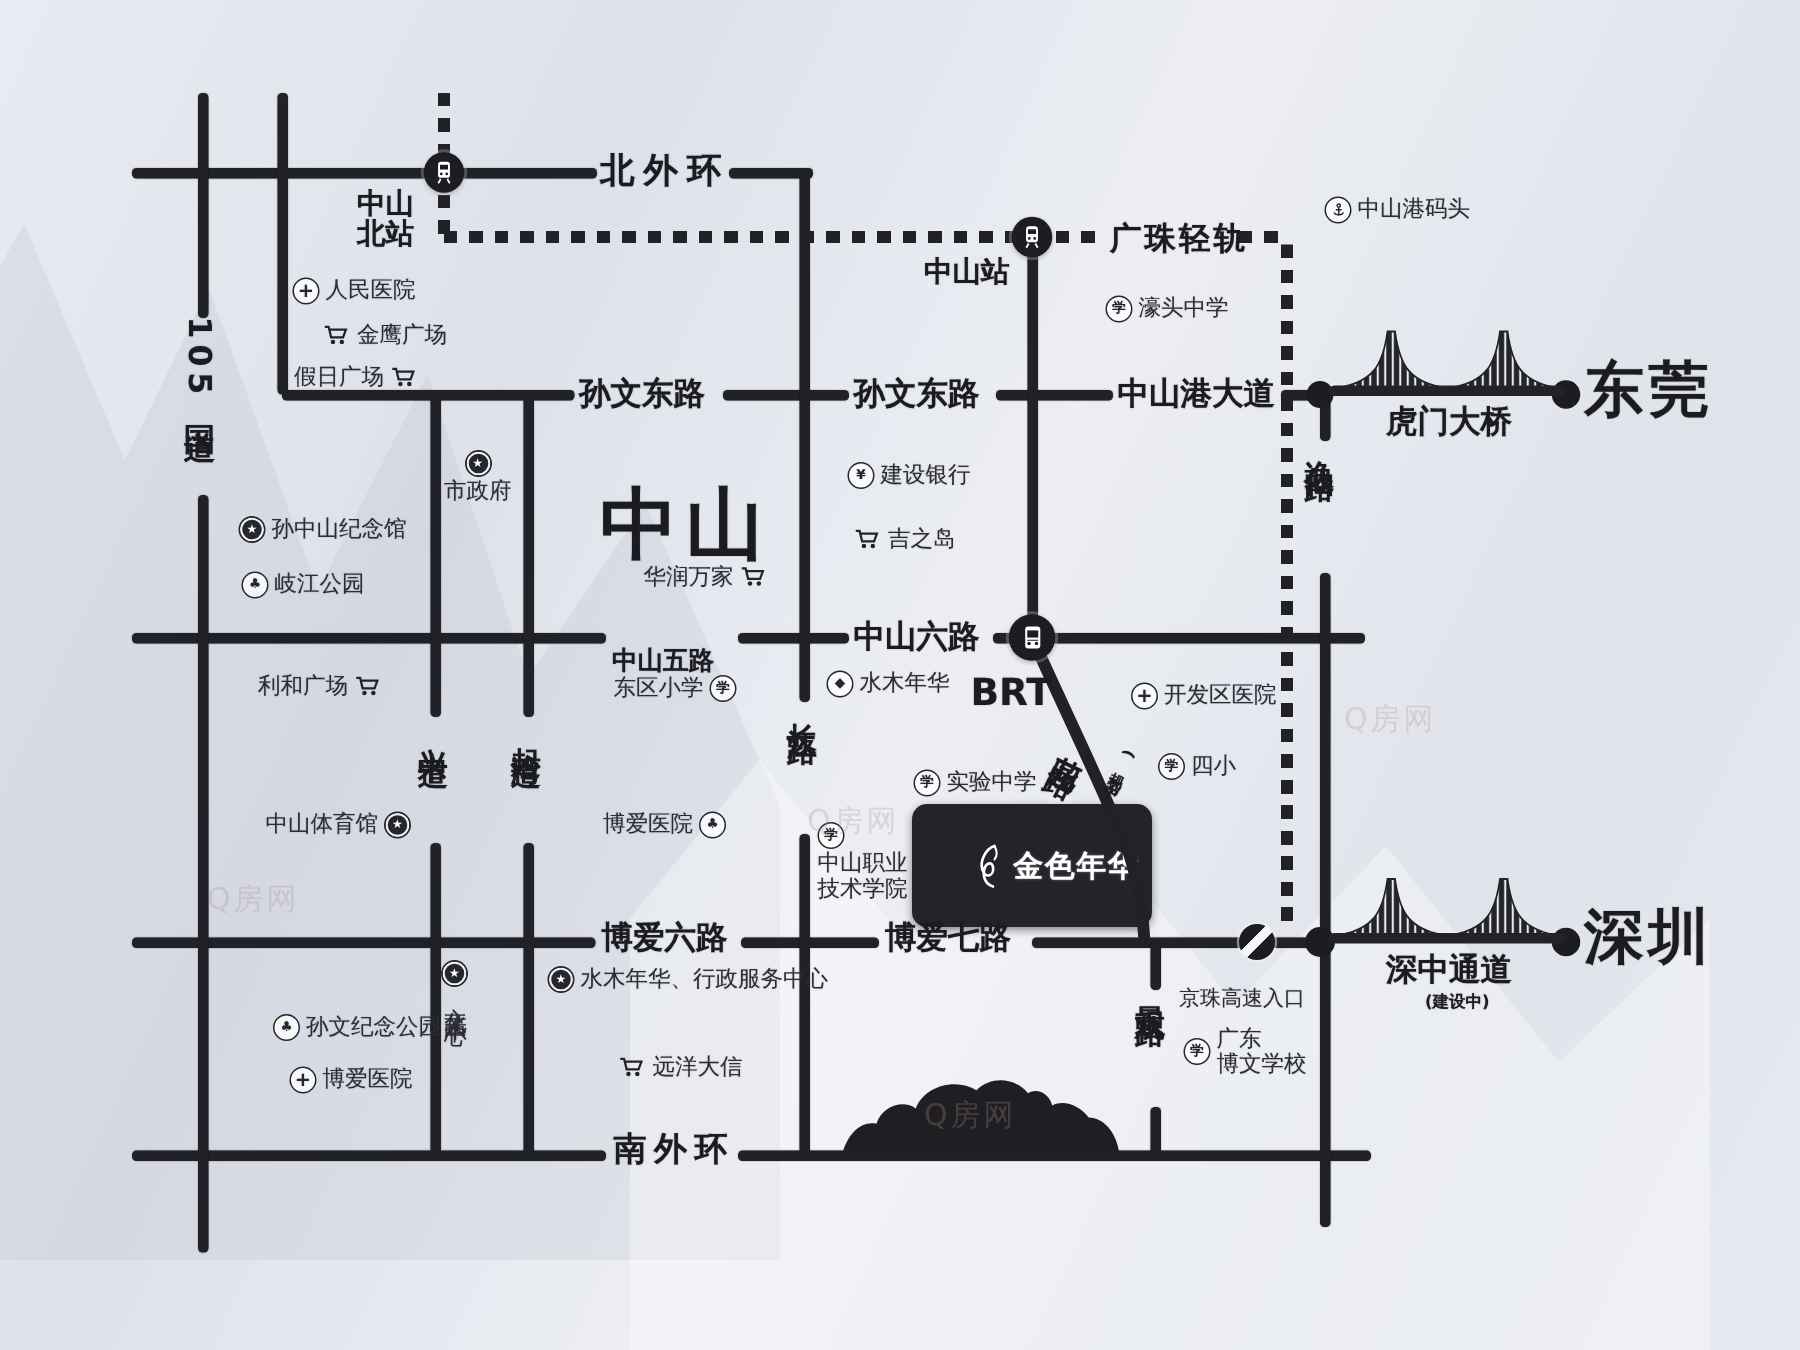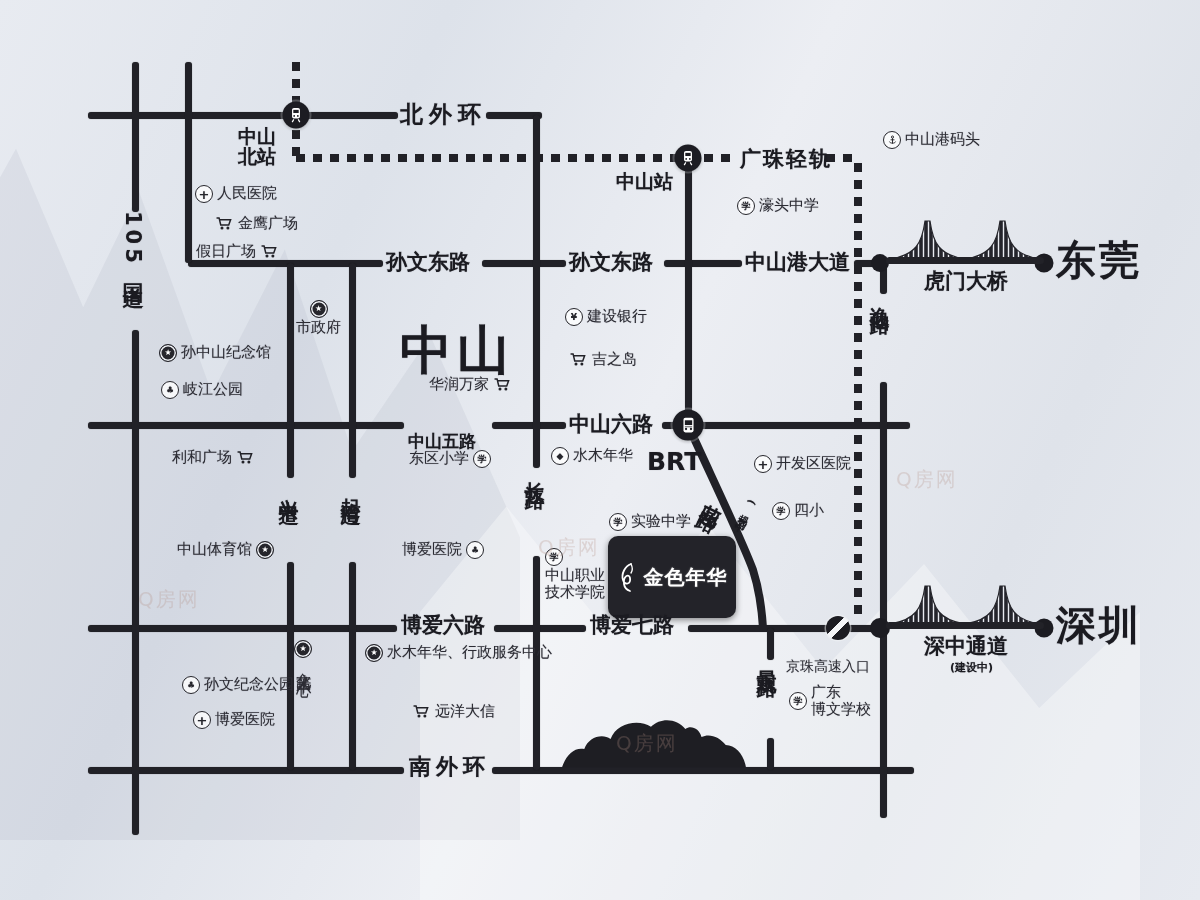--- a/index.html
+++ b/index.html
@@ -34,21 +34,21 @@
   .cicon.star{background:#26262c;color:#fff;box-shadow:inset 0 0 0 1.5px #eef0f4;font-size:8px;}
   .cicon.cross{font-size:13px;font-weight:900;}
   .svgicon{display:inline-flex;align-items:center;}
   .station{position:absolute;transform:translate(-50%,-50%);background:#1c1c22;border-radius:50%;
     display:flex;align-items:center;justify-content:center;box-shadow:0 0 0 2px rgba(240,242,246,.25),0 1px 3px rgba(0,0,0,.4);}
   .node{position:absolute;transform:translate(-50%,-50%);background:#1c1c22;border-radius:50%;}
   .hwicon{position:absolute;transform:translate(-50%,-50%);border-radius:50%;
     background:linear-gradient(135deg,#1c1c22 40%,#f4f5f8 40%,#f4f5f8 58%,#1c1c22 58%),#1c1c22;
     box-shadow:0 0 0 1.5px rgba(244,245,248,.5);}
   .badge{position:absolute;background:#232329;border-radius:10px;display:flex;align-items:center;
-    justify-content:center;gap:5px;color:#fff;box-shadow:0 2px 6px rgba(0,0,0,.45);}
+    justify-content:center;gap:5px;color:#fff;box-shadow:0 2px 6px rgba(0,0,0,.45);padding-left:32px;}
   .badge .bname{font-size:20px;font-weight:700;letter-spacing:1px;text-shadow:0 0 2px rgba(255,255,255,.35);}
   .wm{position:absolute;font-size:20px;font-weight:400;color:var(--wm);pointer-events:none;letter-spacing:2px;}
   svg{display:block;}
 </style>
 </head>
 <body>
 
 <div id="stage" style="--road: #212127; --wm: rgba(178,144,134,0.28);">
   <div class="bgtex t1"></div>
   <div class="bgtex t2"></div>

